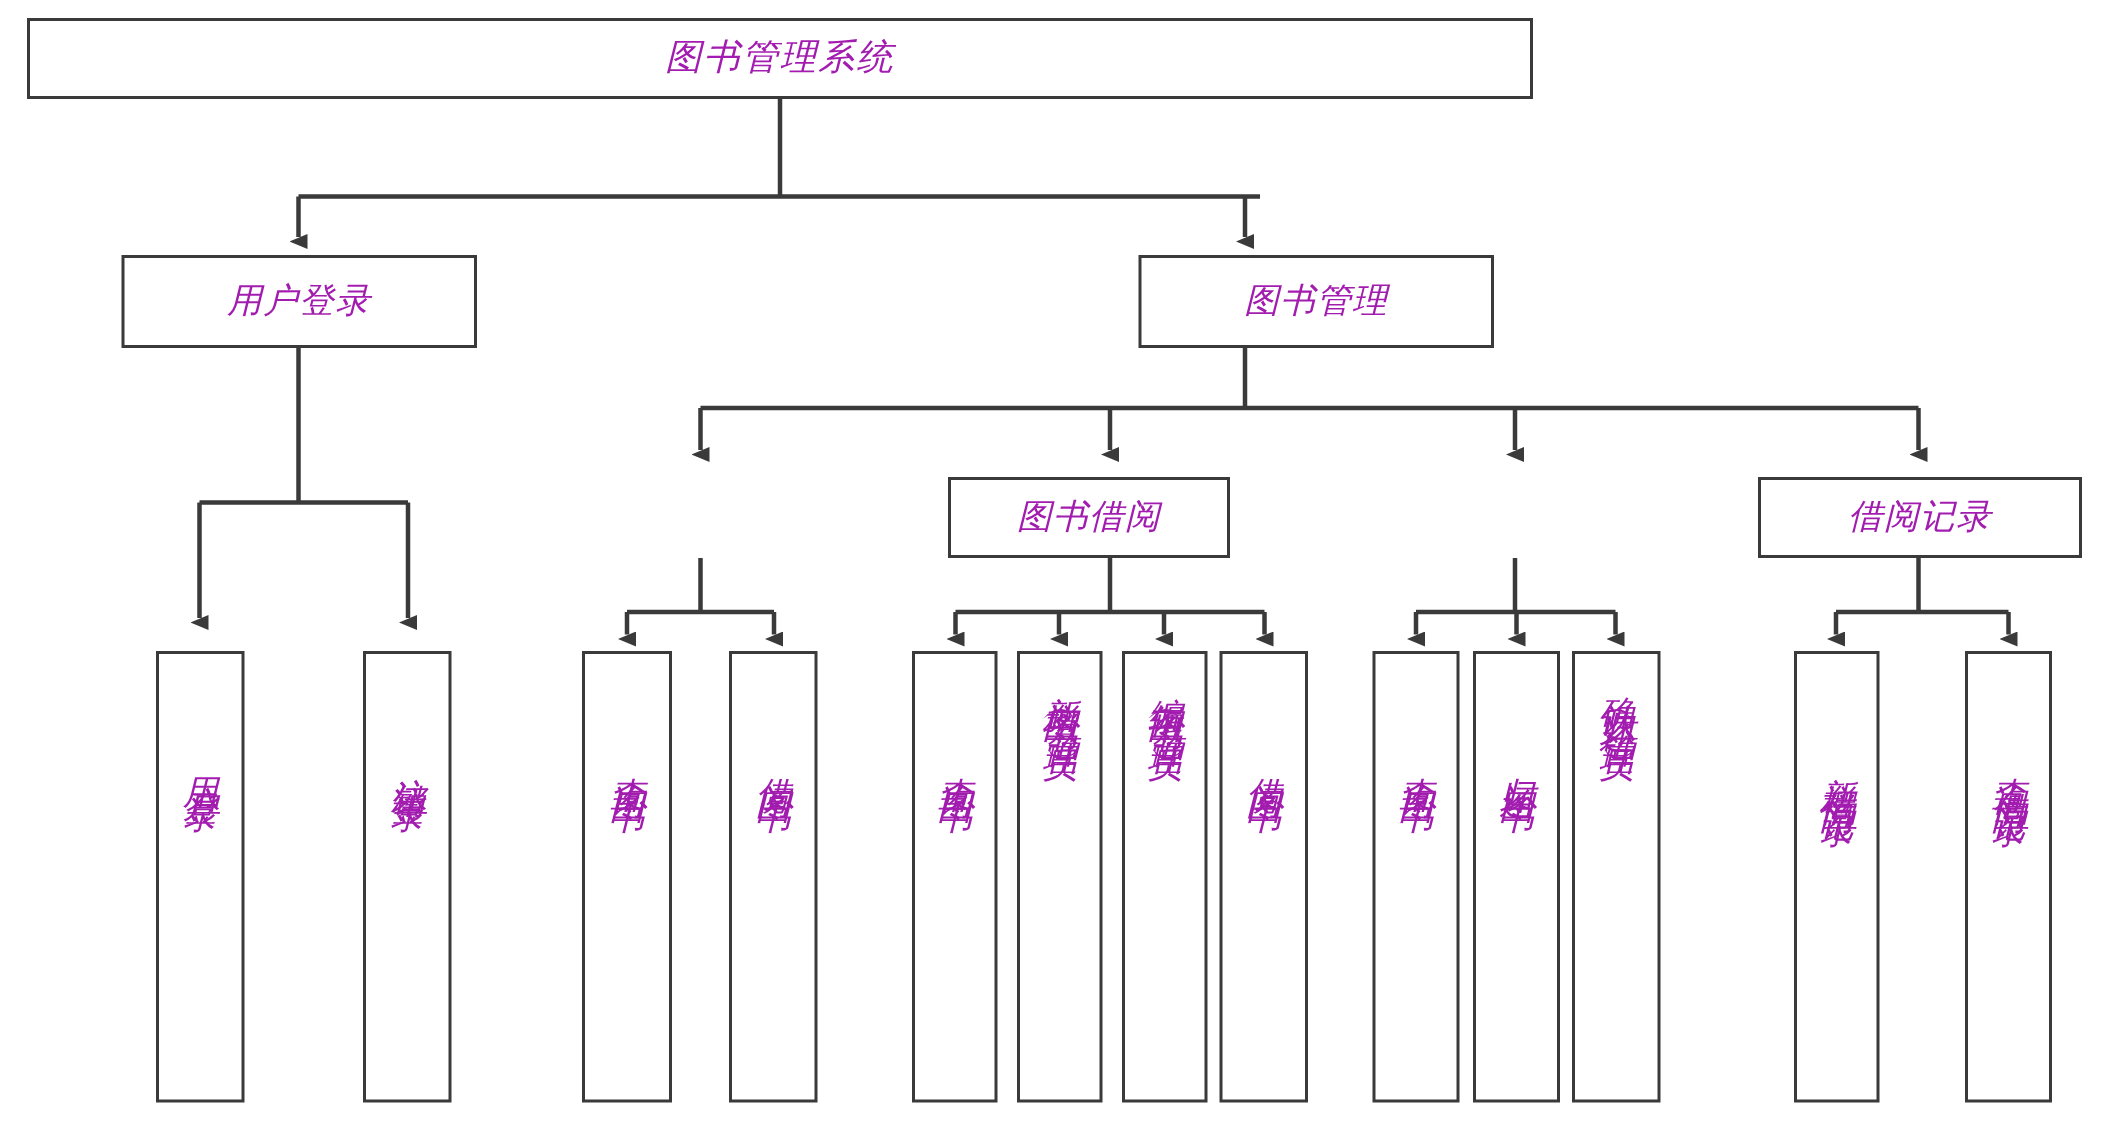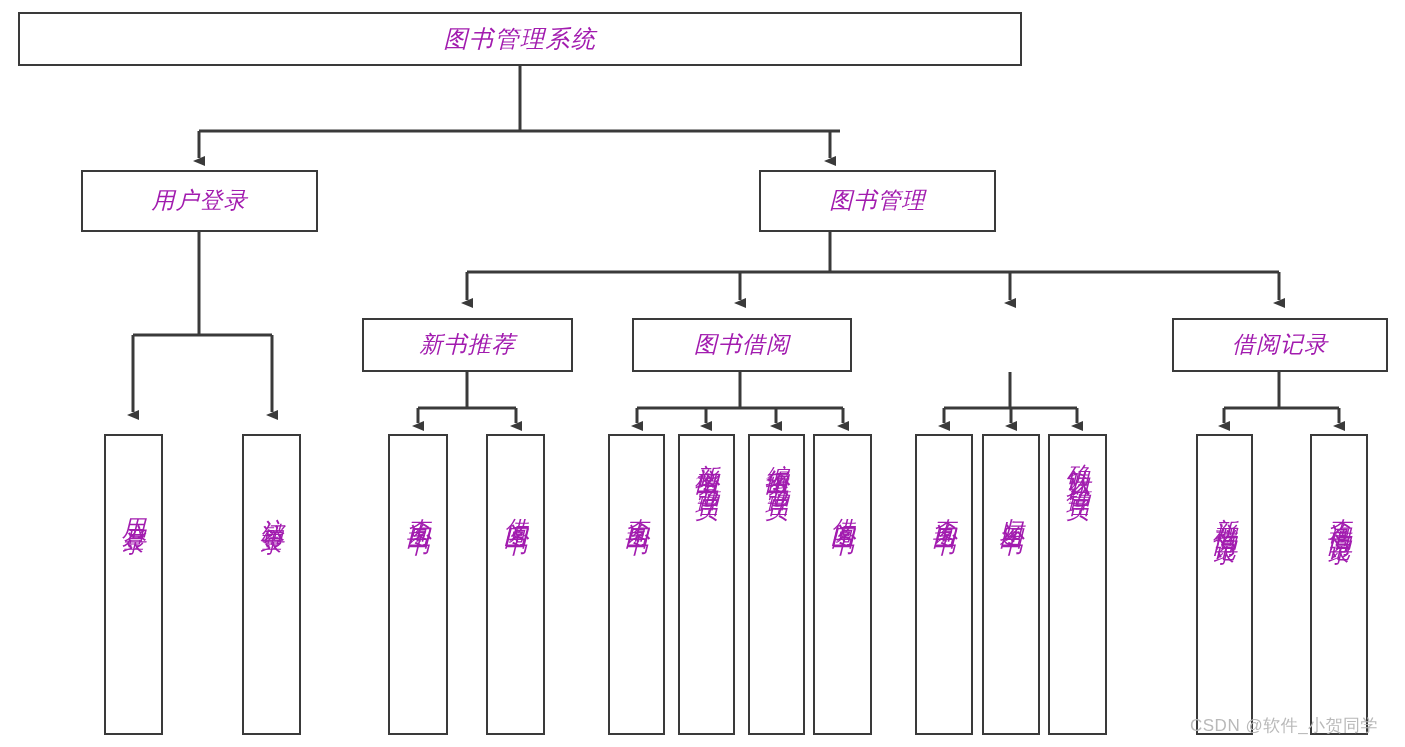--- a/index.html
+++ b/index.html
@@ -128,24 +128,21 @@
     <span class="label">图书管理系统</span>
   </div>
 
   <div class="node h" style="left:81px;top:170px;width:237px;height:62px;">
     <span class="label">用户登录</span>
   </div>
   <div class="node h" style="left:711px;top:170px;width:237px;height:62px;margin-left:48px;">
     <span class="label">图书管理</span>
   </div>
 
-  <div class="node h" style="left:362px;top:318px;width:211px;height:54px;">
-    <span class="label">新书推荐</span>
-  </div>
-  <div class="node h" style="left:632px;top:318px;width:220px;height:54px;">
+  <div class="node h" style="left:632px;top:318px;width:188px;height:54px;">
     <span class="label">图书借阅</span>
   </div>
   <div class="node h" style="left:1172px;top:318px;width:216px;height:54px;justify-content:center;">
     <span class="label">借阅记录</span>
   </div>
 
   <div class="node v mid" style="left:104px;top:434px;width:59px;height:301px;">
     <span class="label">用户登录</span>
   </div>
   <div class="node v mid" style="left:242px;top:434px;width:59px;height:301px;">
@@ -182,15 +179,14 @@
     <span class="label">确认归还（管理员）</span>
   </div>
 
   <div class="node v mid" style="left:1196px;top:434px;width:57px;height:301px;">
     <span class="label">新增借阅记录</span>
   </div>
   <div class="node v mid" style="left:1310px;top:434px;width:58px;height:301px;">
     <span class="label">查询借阅记录</span>
   </div>
 
-  <div class="watermark">CSDN @软件_小贺同学</div>
 
 </div>
 
 </body></html>

